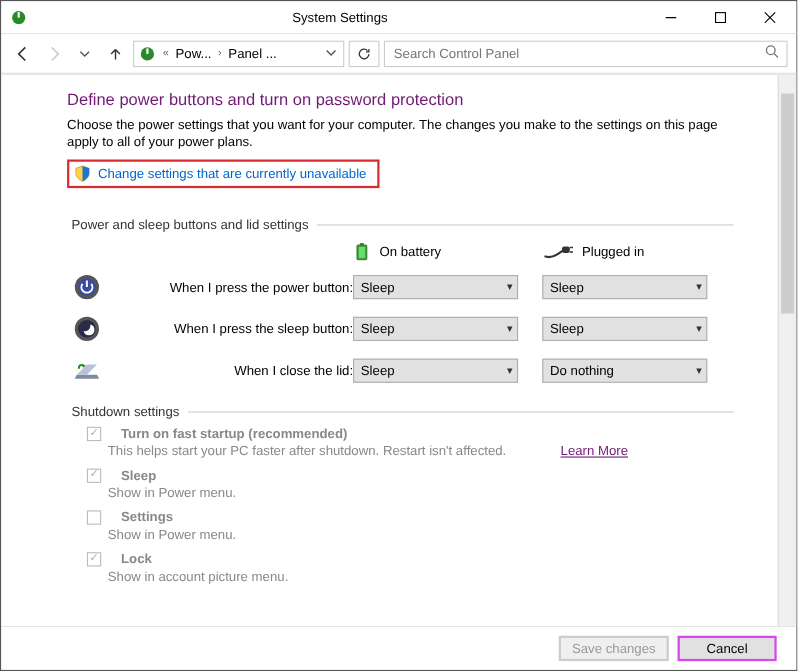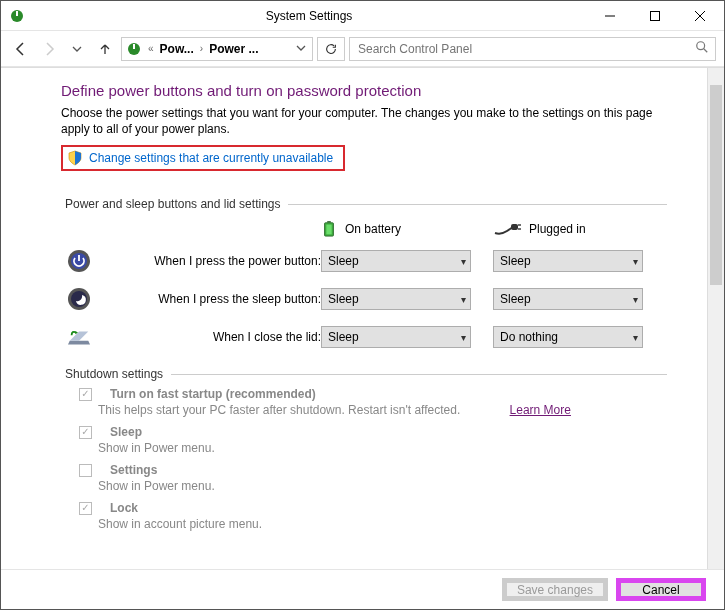--- a/index.html
+++ b/index.html
@@ -46,21 +46,21 @@
   .nav-btn.disabled { color:#bbb; }
   .addrbox {
     flex: 0 0 192px;
     height: 24px;
     border: 1px solid #ccc;
     display: flex; align-items: center;
     padding: 0 2px 0 4px;
     gap: 4px;
     font-size: 12px;
   }
-  .addrbox .crumb { white-space: nowrap; overflow:hidden; text-overflow: ellipsis; font-weight: bold; }
+  .addrbox .crumb { white-space: nowrap; overflow:hidden; text-overflow: ellipsis; }
   .addrbox .chev { color:#666; font-size:10px; padding:0 2px; }
   .addr-dd { width:18px; text-align:center; color:#555; }
   .refresh { width:28px; height:24px; border:1px solid #ccc; display:flex; align-items:center; justify-content:center; }
   .searchbox {
     flex: 1;
     height: 24px;
     border: 1px solid #ccc;
     display:flex; align-items:center;
     padding: 0 6px;
     color:#777;
@@ -156,21 +156,21 @@
   .sh-desc a { color:#701a75; text-decoration:underline;padding-left:46px; }
   
   .footer {
     height: 40px;
     display:flex; align-items:center; justify-content:flex-end;
     gap:8px; padding-right:18px;
     border-top:1px solid #e5e5e5;
   }
   .btn {
     min-width: 90px; height:23px;
-    border:5px solid #d946ef;
+    border:2px solid #d946ef;
     background:#e1e1e1;
     font-size:12px;
     display:flex; align-items:center; justify-content:center;
     padding:0 10px;
   }
   .btn.disabled { color:#9a9a9a; border-color:#ccc; background:#efefef; }
   
   .ico16 { width:16px; height:16px; display:block; }
   .ico24 { width:24px; height:24px; display:block; }
   .ico28 { width:28px; height:20px; display:block; }
@@ -227,21 +227,21 @@
     </div>
 
     <div class="addrbox">
       <svg class="ico16" viewBox="0 0 16 16">
         <circle cx="8" cy="8" r="6" fill="#2a8a2a"></circle>
           <rect x="7" y="3" width="2" height="5" fill="#fff"></rect>
       </svg>
       <span class="chev">«</span>
       <span class="crumb">Pow...</span>
       <span class="chev">›</span>
-      <span class="crumb">Power ...</span>
+      <span class="crumb">Panel ...</span>
       <span style="flex:1"></span>
       <span class="addr-dd">
         <svg width="10" height="10" viewBox="0 0 10 10">
             <path d="M1 3 L5 7 L9 3" fill="none" stroke="#555" stroke-width="1.3"></path>
           </svg>
       </span>
     </div>
 
     <div class="refresh">
       <svg width="14" height="14" viewBox="0 0 16 16">

